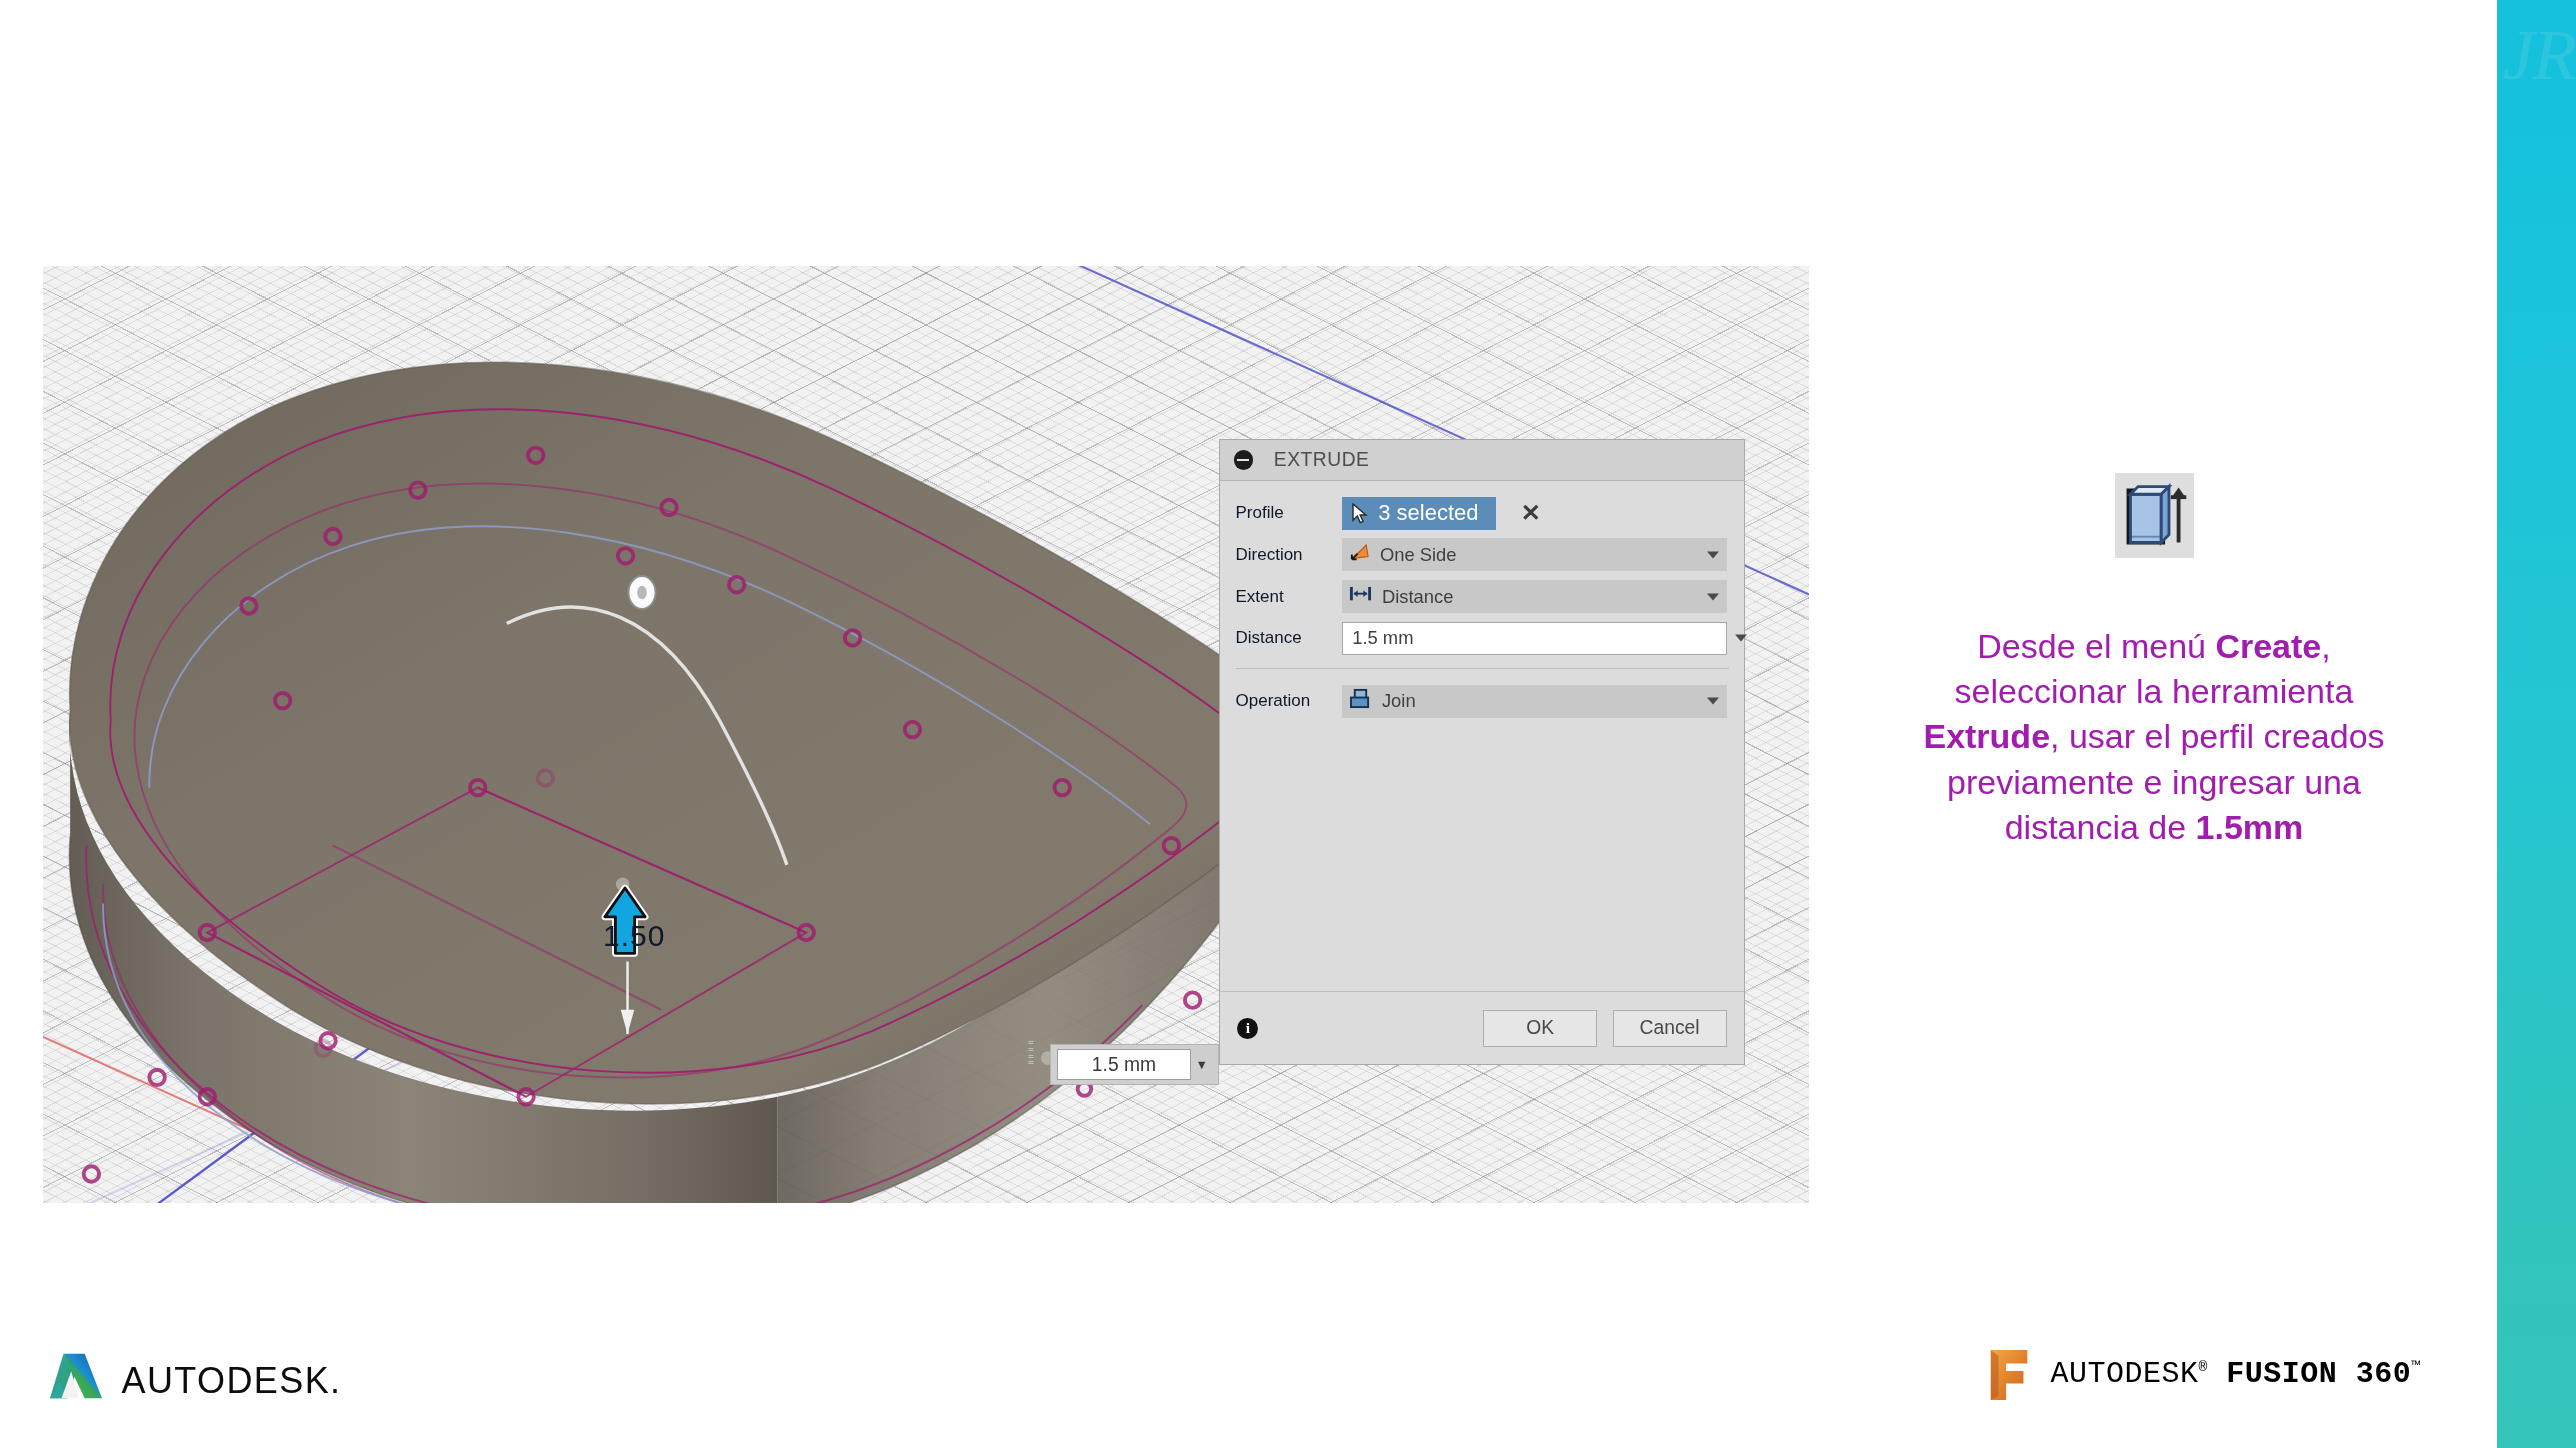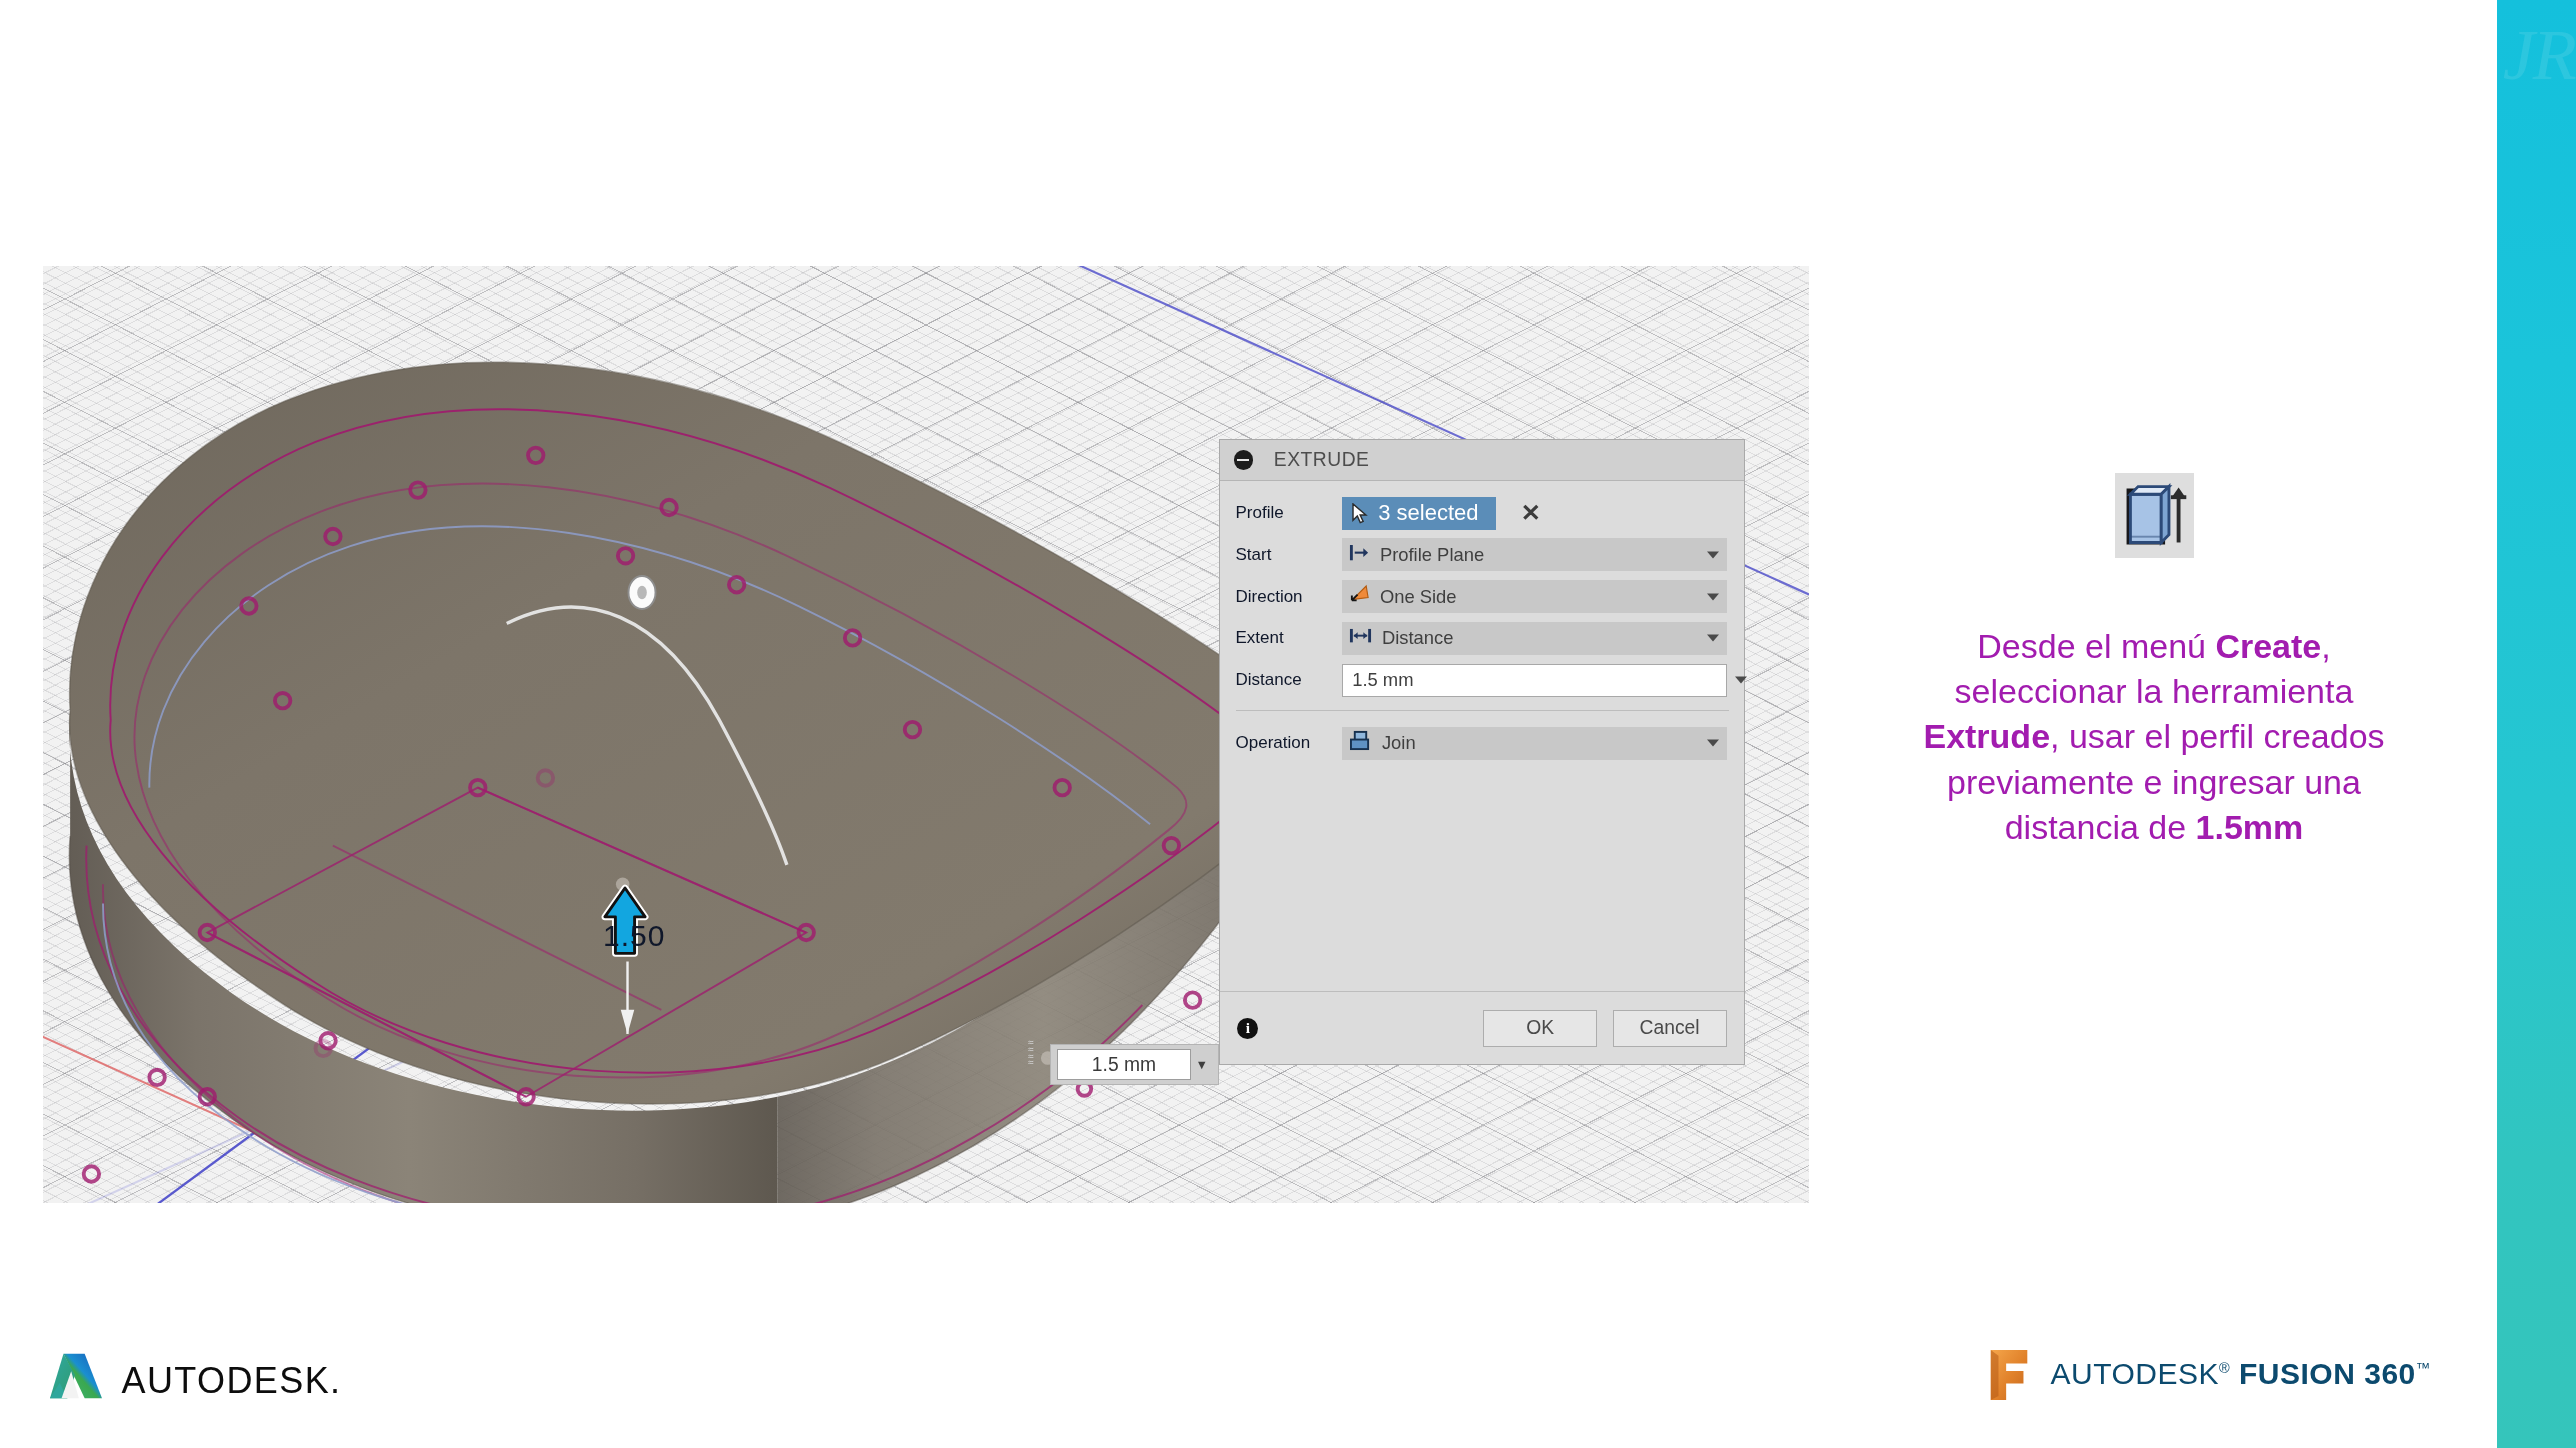--- a/index.html
+++ b/index.html
@@ -326,22 +326,23 @@
     position: absolute;
     left: 1985px;
     top: 1346px;
     display: flex;
     align-items: center;
   }
   #fusion-logo .wm {
     margin-left: 15.5px;
     font-size: 30px;
     letter-spacing: 0.5px;
-    color: #0c4a6e;
+    color: #000000;
     white-space: nowrap;
+    font-family: Liberation Mono, monospace;
   }
   #fusion-logo .wm .b { font-weight: bold; }
   .sup { font-size: 14.5px; vertical-align: super; }
 </style>
 </head>
 <body>
 
 <div id="accent-bar">
   <div id="accent-watermark">JR</div>
 </div>
@@ -518,34 +519,20 @@
         <span class="cursor-ico">
           <svg width="19.3" height="21" viewBox="0 0 20 22">
               <path d="M2,1 L2,18 L6.5,13.6 L9.6,20.5 L12.6,19.2 L9.5,12.6 L15.5,12.6 Z" fill="#ffffff" stroke="#2b2b2b" stroke-width="1.5"></path>
             </svg>
         </span>
         <span>3 selected</span>
       </div>
       <div class="clear-x">✕</div>
     </div>
 
-    <div class="row">
-      <div class="lbl">Start</div>
-      <div class="ctl combo">
-        <span>
-          <svg width="21" height="19.3" viewBox="0 0 22 20">
-              <rect x="1" y="2" width="3" height="16" fill="#21365e"></rect>
-              <line x1="6" y1="10" x2="18" y2="10" stroke="#21365e" stroke-width="2.2"></line>
-              <path d="M15,5.5 L20,10 L15,14.5 Z" fill="#21365e"></path>
-            </svg>
-        </span>
-        <span class="val">Profile Plane</span>
-        <span class="arrow-dn"></span>
-      </div>
-    </div>
 
     <div class="row">
       <div class="lbl">Direction</div>
       <div class="ctl combo">
         <span>
           <svg width="21" height="19.3" viewBox="0 0 22 20">
               <path d="M4,16 L18,2 L20,14 Z" fill="#ef8a3a" stroke="#b35c12" stroke-width="1.2"></path>
               <path d="M9,11 L3,17 M3,17 L3,12 M3,17 L8,17" stroke="#161616" stroke-width="2" fill="none"></path>
             </svg>
         </span>

